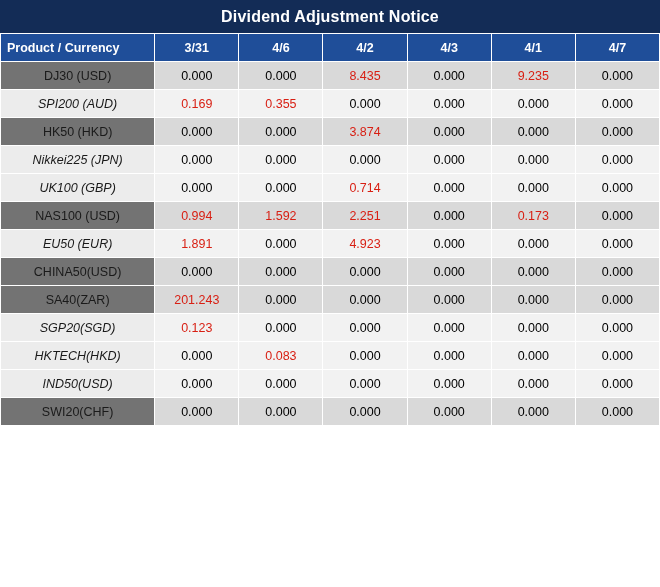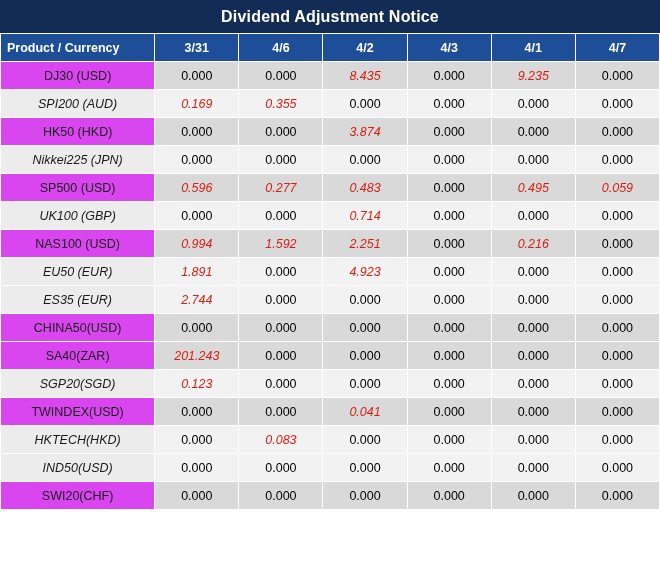--- a/index.html
+++ b/index.html
@@ -55,24 +55,24 @@
     padding-left: 6px;
   }
   col.c0 { width: 154px; }
   col.cN { width: 84px; }
   tbody td.label {
     color: #1a1a1a;
     font-weight: normal;
   }
   tbody tr.odd td { background: #d9d9d9; }
   tbody tr.even td { background: #f2f2f2; }
-  tbody tr.odd td.label { background: #d946ef; }
+  tbody tr.odd td.label { background: #737373; }
   tbody tr.even td.label { background: #ececec; font-style: italic; }
   td.val { color: #000000; }
-  td.val.hl { color: #d81f13; font-style: italic; }
+  td.val.hl { color: #d81f13; }
 </style>
 </head>
 <body>
 
 <div class="sheet">
   <div class="title-bar">Dividend Adjustment Notice</div>
   <table class="grid">
     <colgroup>
       <col class="c0">
       <col class="cN">
@@ -123,65 +123,47 @@
         </tr>
         <tr class="even">
           <td class="label">Nikkei225 (JPN)</td>
           <td class="val">0.000</td>
           <td class="val">0.000</td>
           <td class="val">0.000</td>
           <td class="val">0.000</td>
           <td class="val">0.000</td>
           <td class="val">0.000</td>
         </tr>
-        <tr class="odd">
-          <td class="label">SP500 (USD)</td>
-          <td class="val hl">0.596</td>
-          <td class="val hl">0.277</td>
-          <td class="val hl">0.483</td>
-          <td class="val">0.000</td>
-          <td class="val hl">0.495</td>
-          <td class="val hl">0.059</td>
-        </tr>
         <tr class="even">
           <td class="label">UK100 (GBP)</td>
           <td class="val">0.000</td>
           <td class="val">0.000</td>
           <td class="val hl">0.714</td>
           <td class="val">0.000</td>
           <td class="val">0.000</td>
           <td class="val">0.000</td>
         </tr>
         <tr class="odd">
           <td class="label">NAS100 (USD)</td>
           <td class="val hl">0.994</td>
           <td class="val hl">1.592</td>
           <td class="val hl">2.251</td>
           <td class="val">0.000</td>
-          <td class="val hl">0.216</td>
+          <td class="val hl">0.173</td>
           <td class="val">0.000</td>
         </tr>
         <tr class="even">
           <td class="label">EU50 (EUR)</td>
           <td class="val hl">1.891</td>
           <td class="val">0.000</td>
           <td class="val hl">4.923</td>
           <td class="val">0.000</td>
           <td class="val">0.000</td>
           <td class="val">0.000</td>
         </tr>
-        <tr class="even">
-          <td class="label">ES35 (EUR)</td>
-          <td class="val hl">2.744</td>
-          <td class="val">0.000</td>
-          <td class="val">0.000</td>
-          <td class="val">0.000</td>
-          <td class="val">0.000</td>
-          <td class="val">0.000</td>
-        </tr>
         <tr class="odd">
           <td class="label">CHINA50(USD)</td>
           <td class="val">0.000</td>
           <td class="val">0.000</td>
           <td class="val">0.000</td>
           <td class="val">0.000</td>
           <td class="val">0.000</td>
           <td class="val">0.000</td>
         </tr>
         <tr class="odd">
@@ -191,29 +173,20 @@
           <td class="val">0.000</td>
           <td class="val">0.000</td>
           <td class="val">0.000</td>
           <td class="val">0.000</td>
         </tr>
         <tr class="even">
           <td class="label">SGP20(SGD)</td>
           <td class="val hl">0.123</td>
           <td class="val">0.000</td>
           <td class="val">0.000</td>
-          <td class="val">0.000</td>
-          <td class="val">0.000</td>
-          <td class="val">0.000</td>
-        </tr>
-        <tr class="odd">
-          <td class="label">TWINDEX(USD)</td>
-          <td class="val">0.000</td>
-          <td class="val">0.000</td>
-          <td class="val hl">0.041</td>
           <td class="val">0.000</td>
           <td class="val">0.000</td>
           <td class="val">0.000</td>
         </tr>
         <tr class="even">
           <td class="label">HKTECH(HKD)</td>
           <td class="val">0.000</td>
           <td class="val hl">0.083</td>
           <td class="val">0.000</td>
           <td class="val">0.000</td>

